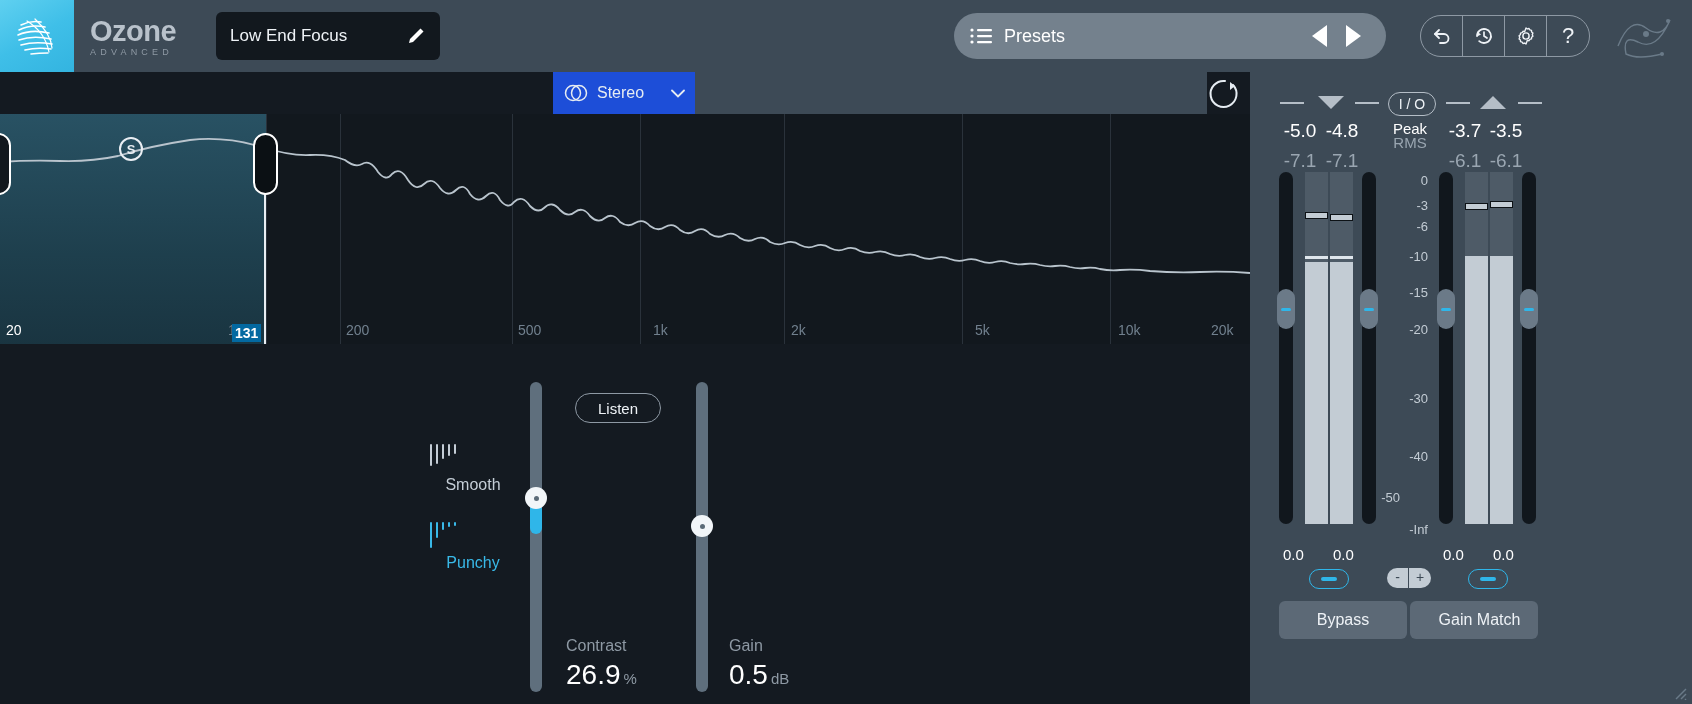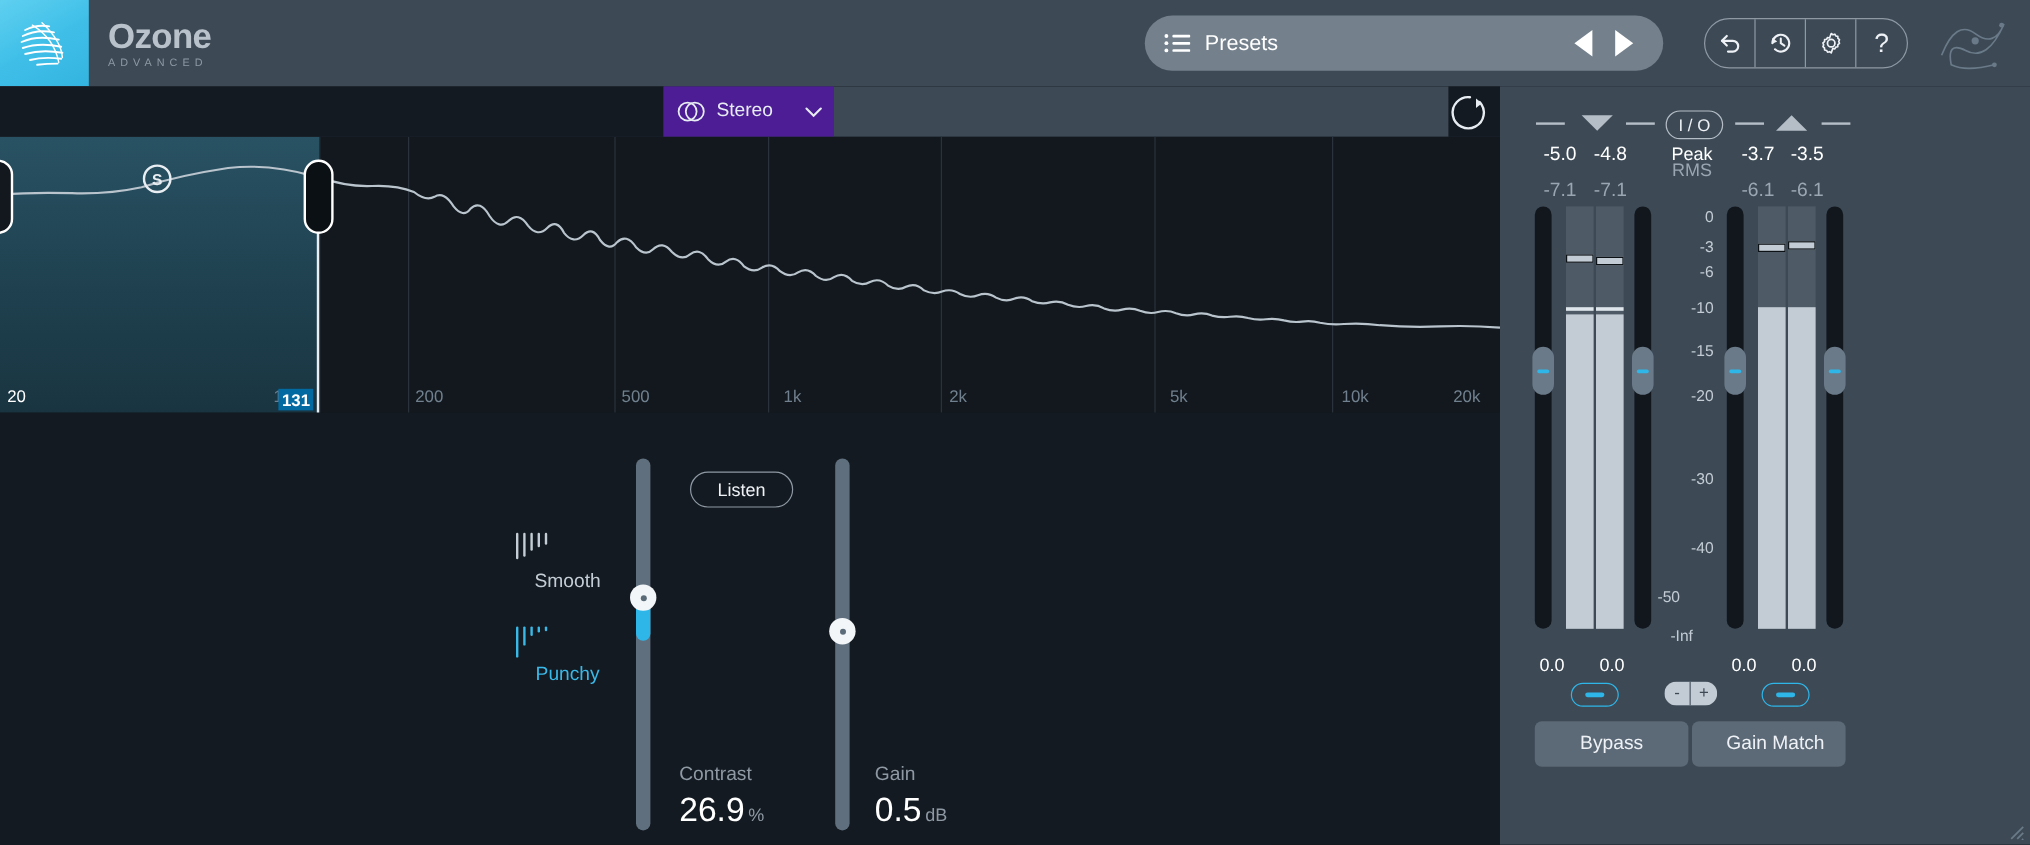--- a/index.html
+++ b/index.html
@@ -84,21 +84,21 @@
   
   .strip {
     position: absolute; left: 0; top: 0; width: 1250px; height: 42px;
     background: #3d4a56;
     display: flex; align-items: center;
   }
   .strip-dark-left { position:absolute; left:0; top:0; width: 553px; height: 42px; background:#141a21; }
   .strip-dark-right { position:absolute; left:1207px; top:0; width: 43px; height: 42px; background:#141a21; }
   .stereo-dd {
     position: absolute; left: 553px; top: 0; width: 142px; height: 42px;
-    background: #4c1d95;
+    background: #1d4ed8;
     display: flex; align-items: center; padding: 0 10px;
     border-left: 1px solid #2b3views;
   }
   .stereo-icon { width: 26px; height: 20px; flex: 0 0 26px; margin-right: 8px; }
   .stereo-label { font-size: 16px; color: #e6ecf2; flex: 1; }
   .chev { width: 14px; height: 9px; flex: 0 0 14px; }
   .reset-circle { position: absolute; left: 1208px; top: 5px; width: 34px; height: 34px; }
 
   
   .spectrum {
@@ -183,21 +183,21 @@
   .meter-header { position: absolute; left: 0; top: 12px; width: 442px; height: 90px; }
   .dashline { position: absolute; height: 2px; background: #b5bec7; }
   .arrow-dn { position: absolute; width: 0; height: 0; border-left: 13px solid transparent; border-right: 13px solid transparent; border-top: 13px solid #b5bec7; }
   .arrow-up { position: absolute; width: 0; height: 0; border-left: 13px solid transparent; border-right: 13px solid transparent; border-bottom: 13px solid #b5bec7; }
   .io-pill {
     position: absolute; left: 138px; top: 8px; width: 48px; height: 24px;
     border: 1.4px solid #b5bec7; border-radius: 12px;
     display: flex; align-items: center; justify-content: center;
     font-size: 14px; color: #eef2f6;
   }
-  .hdr-num { position: absolute; font-size: 16px; color: #ffffff; text-align: center; width: 46px; }
+  .hdr-num { position: absolute; font-size: 19px; color: #ffffff; text-align: center; width: 46px; }
   .hdr-num.rms { color: #9aa6b1; }
   .hdr-tag { position: absolute; font-size: 15px; color: #ffffff; text-align: center; width: 50px; }
   .hdr-tag.rms { color: #9aa6b1; }
   .scale-num { position: absolute; right: 0; font-size: 13px; color: #c3ccd4; }
 
   .meter-track {
     position: absolute; width: 14px; border-radius: 7px; background: #11171d;
   }
   .meter-thumb {
     position: absolute; width: 18px; height: 40px; border-radius: 9px;
@@ -254,20 +254,26 @@
         <path d="M24 9 Q40 24 41 38" stroke-width="1.2"></path>
       </g>
     </svg>
   </div>
 
   <div class="brand">
     <div class="brand-name">Ozone</div>
     <div class="brand-sub">ADVANCED</div>
   </div>
 
+  <div class="preset-name-box">
+    <div class="preset-name-text">Low End Focus</div>
+    <svg class="pencil-icon" viewBox="0 0 20 20">
+      <path d="M14.5 2.5 L17.5 5.5 L7 16 L3 17 L4 13 Z" fill="#ffffff"></path>
+    </svg>
+  </div>
 
   <div class="header-spacer"></div>
 
   <div class="presets-bar">
     <svg class="presets-list-icon" viewBox="0 0 22 18">
       <g fill="#ffffff">
         <circle cx="2" cy="3" r="1.6"></circle>
           <rect x="7" y="2" width="15" height="2.2" rx="1"></rect>
         <circle cx="2" cy="9" r="1.6"></circle>
           <rect x="7" y="8" width="15" height="2.2" rx="1"></rect>
@@ -462,21 +468,21 @@
 <div>
   <div class="scale-num" style="position:absolute; left:1396px; top:173px; width:32px; text-align:right;">0</div>
   <div class="scale-num" style="position:absolute; left:1396px; top:198px; width:32px; text-align:right;">-3</div>
   <div class="scale-num" style="position:absolute; left:1396px; top:219px; width:32px; text-align:right;">-6</div>
   <div class="scale-num" style="position:absolute; left:1396px; top:249px; width:32px; text-align:right;">-10</div>
   <div class="scale-num" style="position:absolute; left:1396px; top:285px; width:32px; text-align:right;">-15</div>
   <div class="scale-num" style="position:absolute; left:1396px; top:322px; width:32px; text-align:right;">-20</div>
   <div class="scale-num" style="position:absolute; left:1396px; top:391px; width:32px; text-align:right;">-30</div>
   <div class="scale-num" style="position:absolute; left:1396px; top:449px; width:32px; text-align:right;">-40</div>
   <div class="scale-num" style="position:absolute; left:1368px; top:490px; width:32px; text-align:right;">-50</div>
-  <div class="scale-num" style="position:absolute; left:1392px; top:522px; width:36px; text-align:left;">-Inf</div>
+  <div class="scale-num" style="position:absolute; left:1392px; top:522px; width:36px; text-align:right;">-Inf</div>
 </div>
 
 <div>
   <div class="meter-track" style="left:1279px; top:172px; height:352px;">
     <div class="meter-thumb" style="top:117px;"></div>
   </div>
   <div class="meter-bg" style="left:1305px; top:172px; width:23px; height:352px;"></div>
   <div class="meter-bg" style="left:1330px; top:172px; width:23px; height:352px;"></div>
   <div class="meter-fill" style="left:1305px; top:262px; width:23px; height:262px;"></div>
   <div class="meter-fill" style="left:1330px; top:262px; width:23px; height:262px;"></div>

